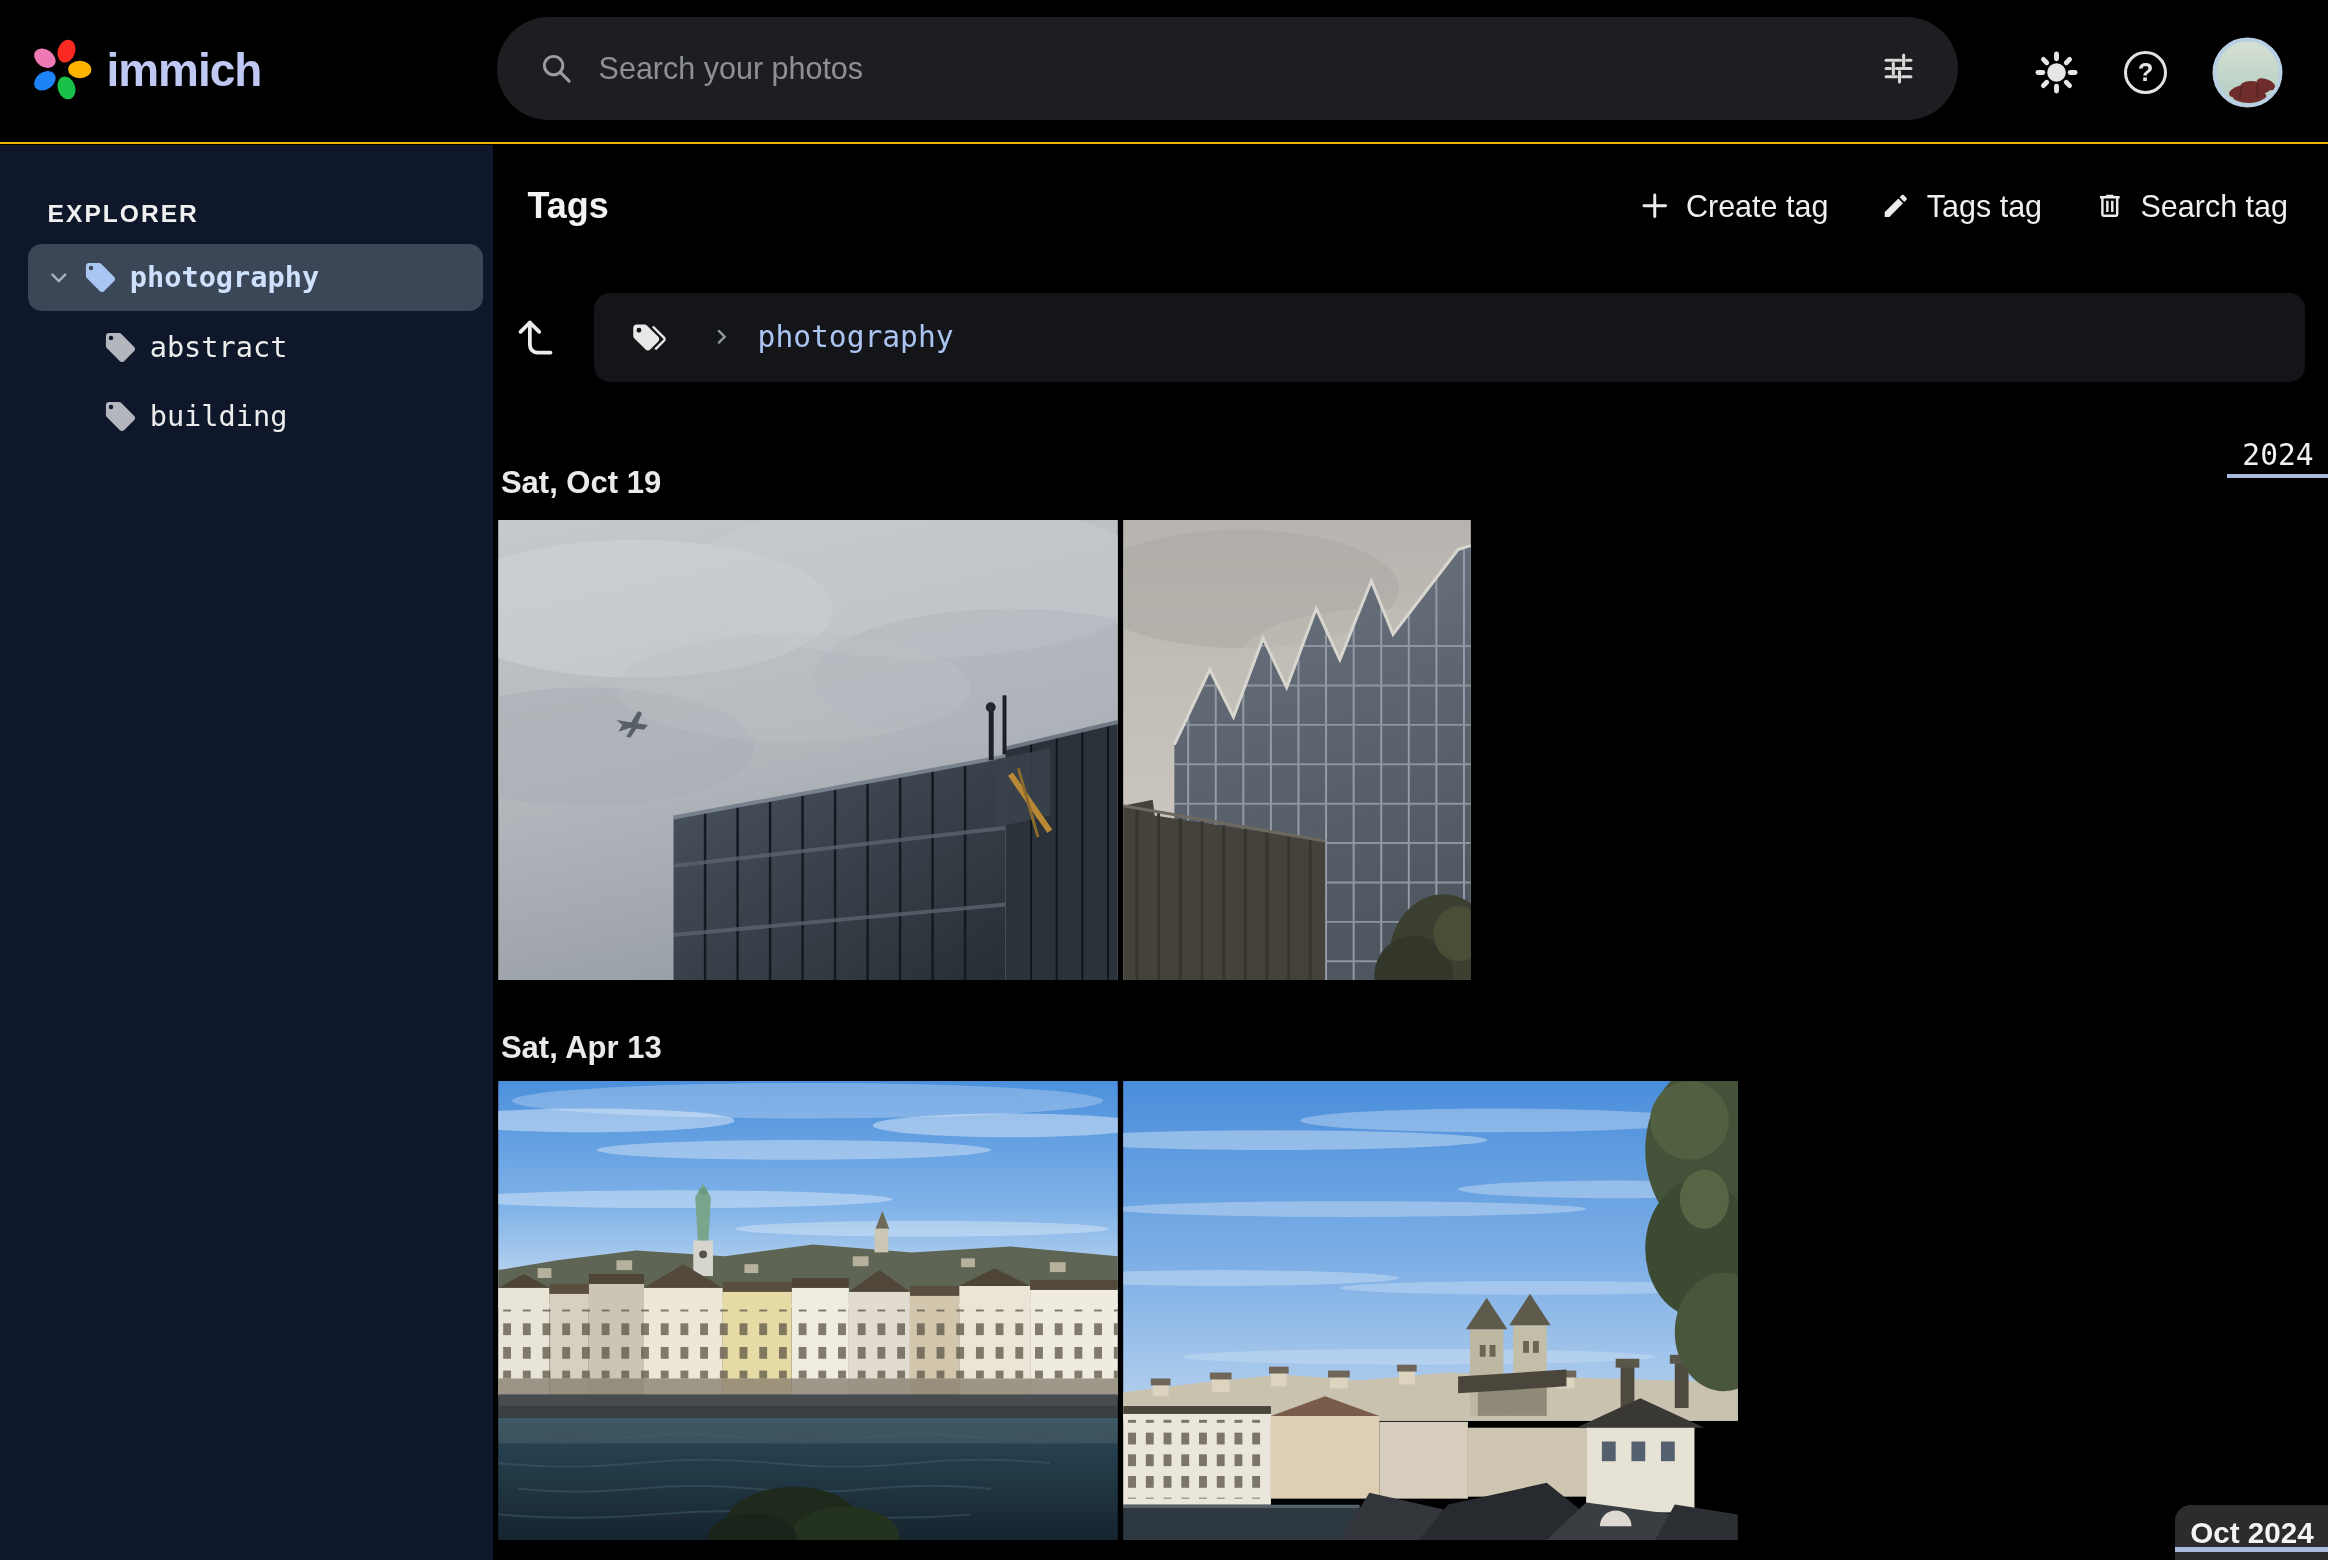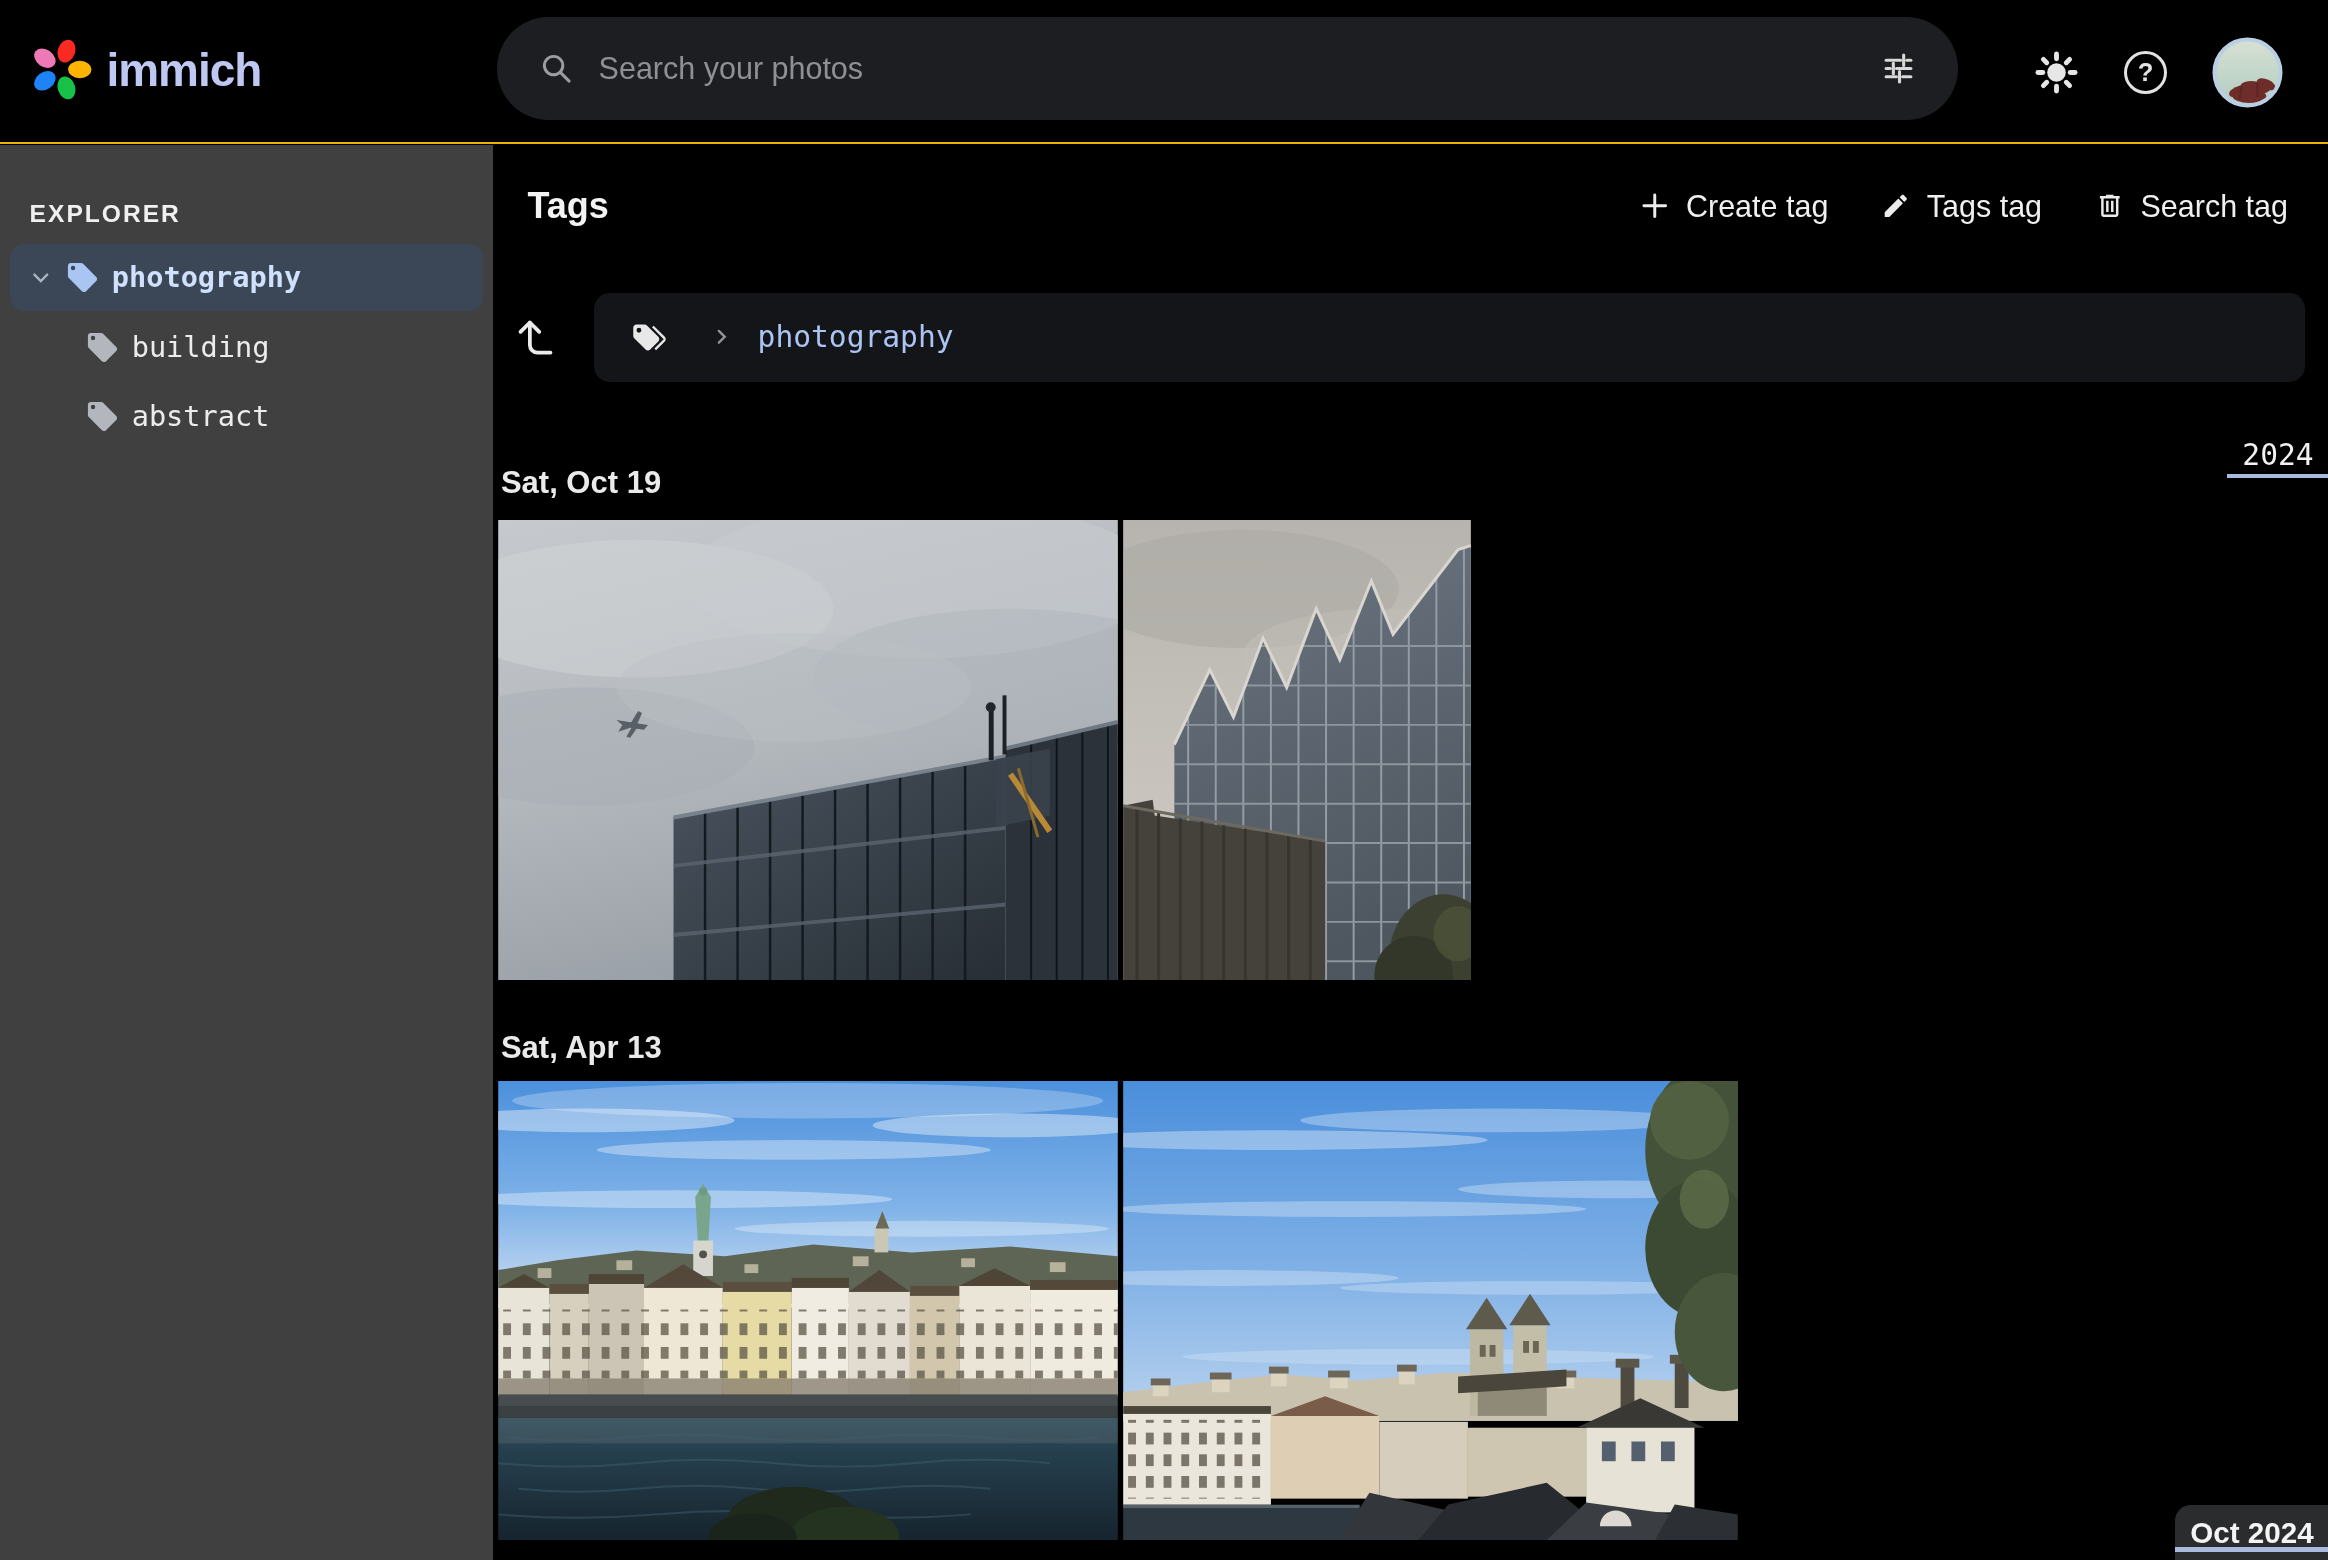--- a/index.html
+++ b/index.html
@@ -11,21 +11,21 @@
   .brand { position:absolute; left:27.6px; top:37px; display:flex; align-items:center; gap:13.8px; text-decoration:none; cursor:pointer; }
   .wordmark { font-size:46px; font-weight:700; color:#bec8f3; letter-spacing:-1px; }
   .searchbar { position:absolute; left:497px; top:16.7px; width:1461px; height:103px; background:#1d1e21; border-radius:52px; display:flex; align-items:center; padding:0 43px; }
   .searchbar input { flex:1; margin-left:25.6px; background:transparent; border:none; outline:none; color:#22c55e; font-size:30.5px; font-family:"Liberation Sans",sans-serif; }
   .searchbar input::placeholder { color:#8e9095; }
   .icon-btn { background:none; border:none; padding:0; cursor:pointer; display:flex; align-items:center; justify-content:center; }
   .nav-right { position:absolute; right:46px; top:0; height:144px; display:flex; align-items:center; gap:45px; }
   .help-circle { width:43px; height:43px; border:3px solid #e2e2e2; border-radius:50%; color:#e2e2e2; font-size:25.6px; font-weight:700; display:flex; align-items:center; justify-content:center; }
 
   
-  .sidebar { position:absolute; left:0; top:145px; width:493px; bottom:0; background:#404040; }
+  .sidebar { position:absolute; left:0; top:145px; width:493px; bottom:0; background:#0f172a;padding-left:18px; }
   .explorer-label { margin:55px 0 15.8px 29.6px; font-size:24.6px; font-weight:700; letter-spacing:2px; color:#f0f0f0; }
   .tree { padding:0 9.9px; }
   .tree-row { height:67px; display:flex; align-items:center; border-radius:13.8px; cursor:pointer; padding-left:17.7px; }
   .tree-row.selected { background:#3b4656; }
   .tree-row .caret { margin-right:11.8px; display:flex; }
   .tree-row .tagic { margin-right:11.8px; display:flex; }
   .tree-label { font-family:"DejaVu Sans Mono",monospace; font-size:28.6px; color:#ececec; }
   .tree-row.selected .tree-label { color:#cfe1fd; font-weight:700; }
   .tree-row.child { height:65px; padding-left:75px; margin-top:3.9px; }
 
@@ -156,29 +156,29 @@
             </svg>
         </span>
         <span class="tree-label">photography</span>
       </div>
       <div class="tree-row child">
         <span class="tagic">
           <svg width="35" height="35" viewBox="0 0 24 24">
               <path fill="#b3b7bd" fill-rule="evenodd" d="M21.41,11.58L12.41,2.58C12.05,2.22 11.55,2 11,2H4C2.9,2 2,2.9 2,4V11C2,11.55 2.22,12.05 2.59,12.42L11.59,21.42C11.95,21.78 12.45,22 13,22C13.55,22 14.05,21.78 14.41,21.41L21.41,14.41C21.78,14.05 22,13.55 22,13C22,12.45 21.77,11.94 21.41,11.58M5.5,7A1.5,1.5 0 0,1 4,5.5A1.5,1.5 0 0,1 5.5,4A1.5,1.5 0 0,1 7,5.5A1.5,1.5 0 0,1 5.5,7Z"></path>
             </svg>
         </span>
-        <span class="tree-label">building</span>
+        <span class="tree-label">abstract</span>
       </div>
       <div class="tree-row child">
         <span class="tagic">
           <svg width="35" height="35" viewBox="0 0 24 24">
               <path fill="#b3b7bd" fill-rule="evenodd" d="M21.41,11.58L12.41,2.58C12.05,2.22 11.55,2 11,2H4C2.9,2 2,2.9 2,4V11C2,11.55 2.22,12.05 2.59,12.42L11.59,21.42C11.95,21.78 12.45,22 13,22C13.55,22 14.05,21.78 14.41,21.41L21.41,14.41C21.78,14.05 22,13.55 22,13C22,12.45 21.77,11.94 21.41,11.58M5.5,7A1.5,1.5 0 0,1 4,5.5A1.5,1.5 0 0,1 5.5,4A1.5,1.5 0 0,1 7,5.5A1.5,1.5 0 0,1 5.5,7Z"></path>
             </svg>
         </span>
-        <span class="tree-label">abstract</span>
+        <span class="tree-label">building</span>
       </div>
     </nav>
   </aside>
 
   <main class="content">
     <div class="page-head">
       <h1 class="page-title">Tags</h1>
       <div class="actions">
         <button class="action-btn">
           <svg width="31.5" height="31.5" viewBox="0 0 32 32">

